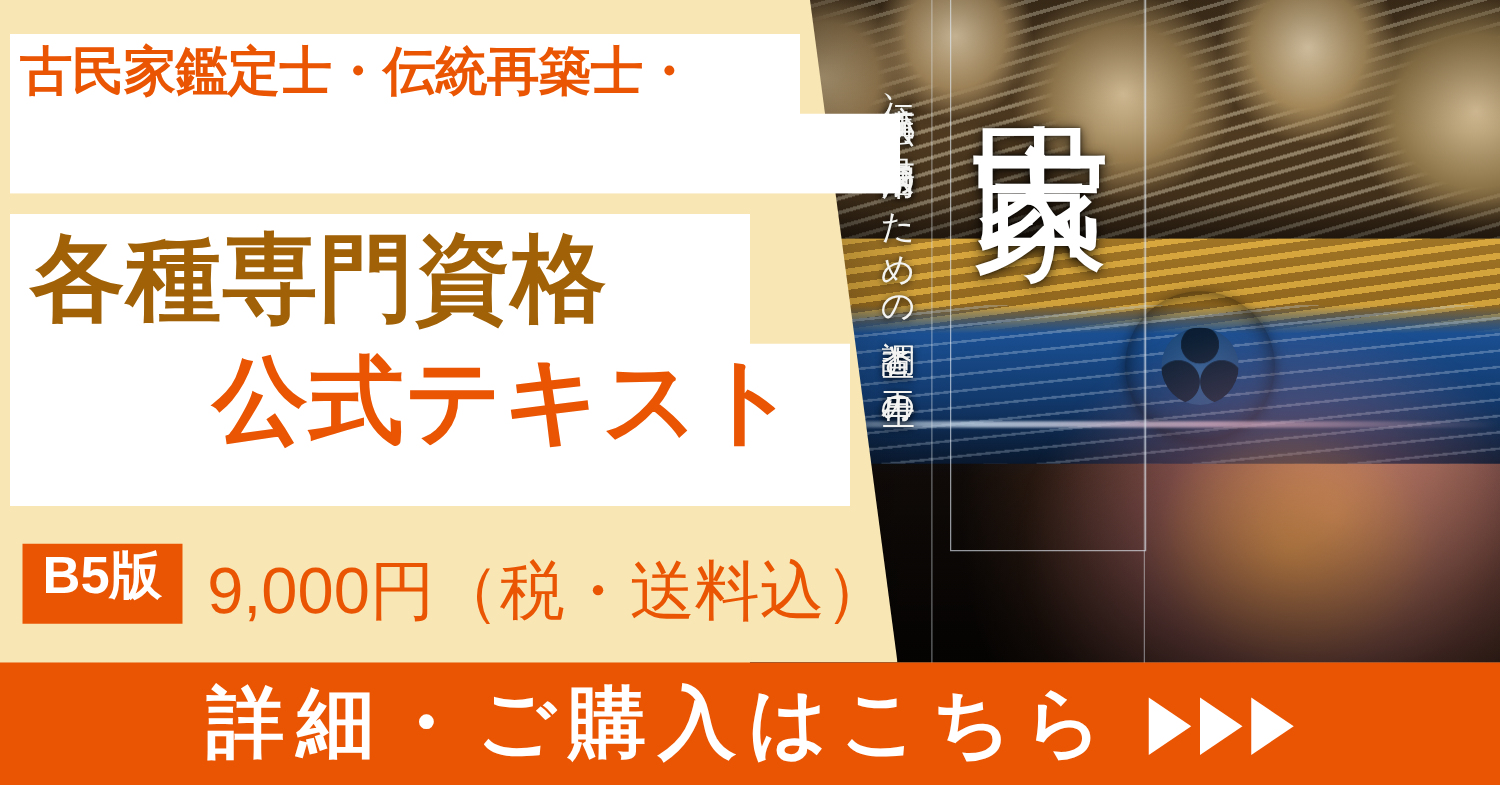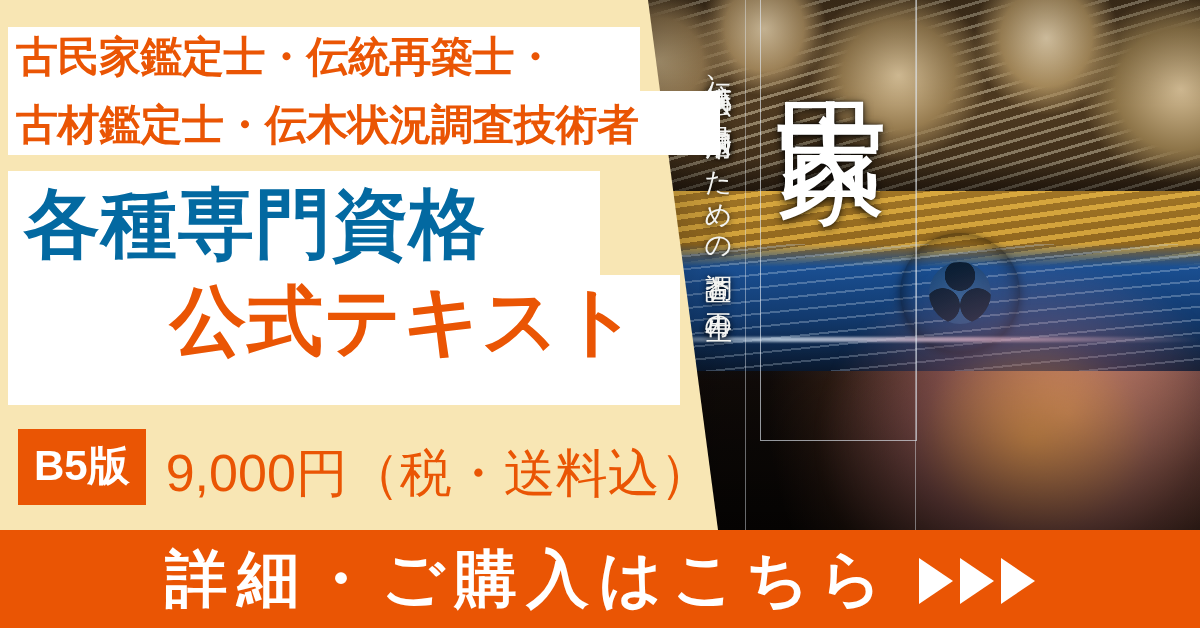--- a/index.html
+++ b/index.html
@@ -244,21 +244,21 @@
     background: #ffffff;
     clip-path: polygon(0 0, 592px 0, 592px 104px, 672px 104px, 672px 234px, 0 234px);
   }
   .panel-two-line1 {
     position: absolute;
     left: 24px;
     top: 186px;
     font-size: 76px;
     font-weight: 700;
     line-height: 1;
-    color: #0369a1;
+    color: #a16207;
     letter-spacing: 1px;
     white-space: nowrap;
   }
   .panel-two-line2 {
     position: absolute;
     left: 170px;
     top: 283px;
     font-size: 76px;
     font-weight: 700;
     line-height: 1;
@@ -276,21 +276,21 @@
     height: 78px;
     display: flex;
     align-items: center;
   }
   .size-badge {
     background: #ea5504;
     color: #ffffff;
     font-size: 42px;
     font-weight: 700;
     line-height: 1;
-    padding: 16px 16px 18px 16px;
+    padding: 4px 16px 18px 16px;
     letter-spacing: 0px;
     white-space: nowrap;
   }
   .price-text {
     margin-left: 20px;
     font-size: 52px;
     font-weight: 400;
     line-height: 1;
     color: #ea5504;
     letter-spacing: 0px;
@@ -360,21 +360,20 @@
 
   <div class="cover-subtitle">伝統構法、古民家活用のための調査と再生の</div>
 
   <div class="cover-title">古民家</div>
 
   <div class="cream-wedge"></div>
 
   <div class="panel-one"></div>
   <div class="panel-one-text">
     <div>古民家鑑定士・伝統再築士・</div>
-    <div>古材鑑定士・伝木状況調査技術者</div>
   </div>
 
   <div class="panel-two"></div>
   <div class="panel-two-line1">各種専門資格</div>
   <div class="panel-two-line2">公式テキスト</div>
 
   <div class="price-row">
     <div class="size-badge">B5版</div>
     <div class="price-text">9,000円（税・送料込）</div>
   </div>

